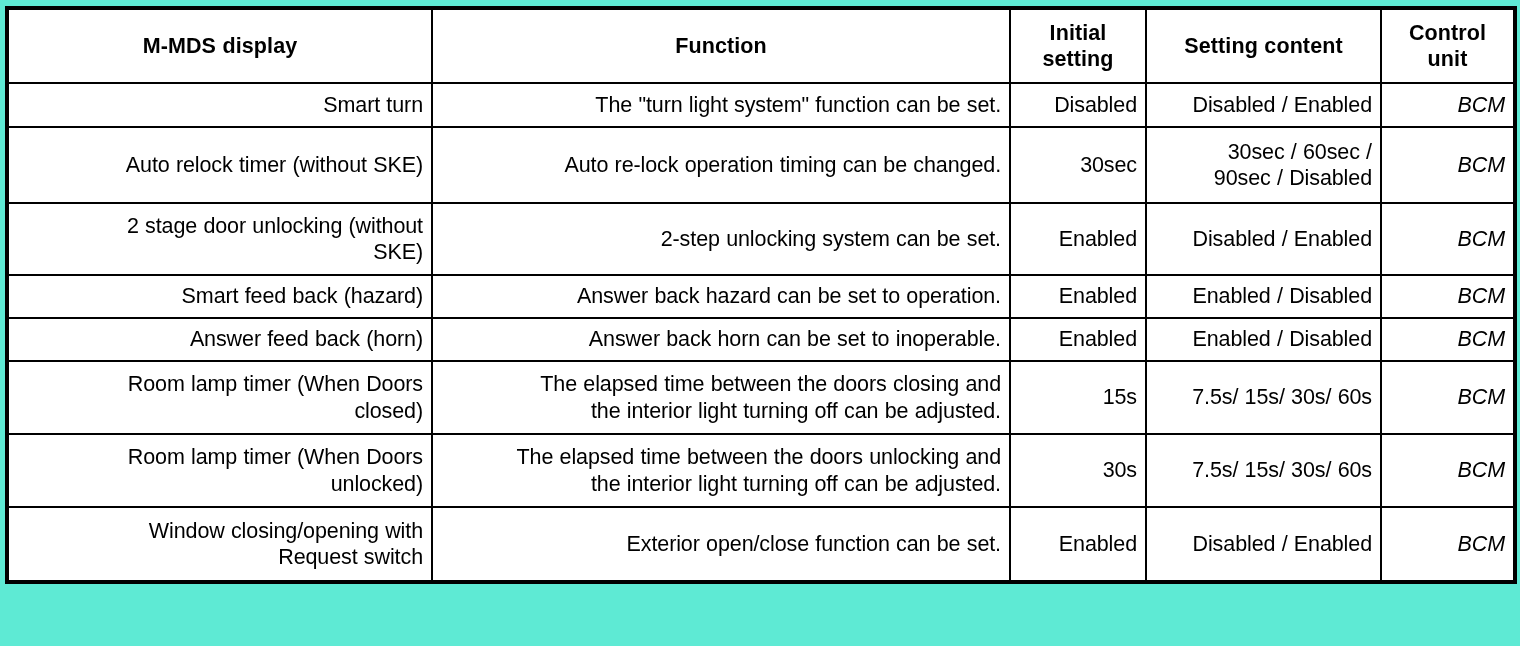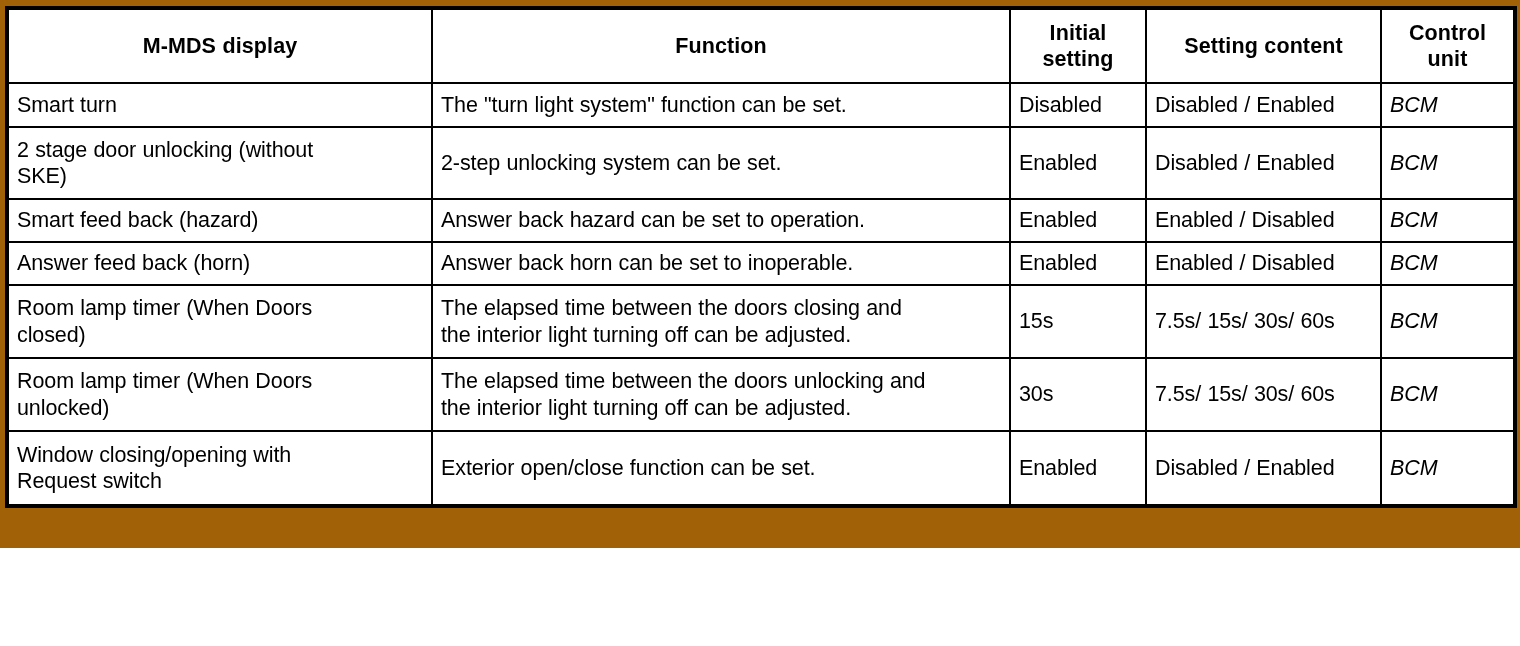--- a/index.html
+++ b/index.html
@@ -11,22 +11,22 @@
     width: 1520px;
     height: 646px;
     font-family: "Liberation Sans", sans-serif;
     color: #000000;
     overflow: hidden;
   }
 
   .page {
     position: relative;
     width: 1520px;
-    height: 548px;
-    background: #a16207;
+    height: 646px;
+    background: #5eead4;
     box-sizing: border-box;
   }
 
   table.spec-table {
     position: absolute;
     left: 5px;
     top: 6px;
     width: 1508px;
     border-collapse: collapse;
     table-layout: fixed;
@@ -34,21 +34,21 @@
     border: 4px solid #000000;
   }
 
   table.spec-table td,
   table.spec-table th {
     border: 2px solid #000000;
     padding: 0 8px;
     font-size: 21.5px;
     line-height: 1.22;
     vertical-align: middle;
-    text-align: left;
+    text-align: right;
     font-weight: normal;
     color: #000000;
     letter-spacing: -0.1px;
     word-spacing: 0.4px;
   }
 
   table.spec-table thead th {
     font-weight: bold;
     text-align: center;
     letter-spacing: 0.1px;
@@ -109,20 +109,28 @@
     <tbody>
 
       <tr class="r-1">
         <td class="col-display wrap-2">Smart turn</td>
         <td class="col-function wrap-2">The "turn light system" function can be set.</td>
         <td class="col-initial wrap-2">Disabled</td>
         <td class="col-setting wrap-2">Disabled / Enabled</td>
         <td class="col-control wrap-2">BCM</td>
       </tr>
 
+      <tr class="r-2">
+        <td class="col-display wrap-2">Auto relock timer (without SKE)</td>
+        <td class="col-function wrap-2">Auto re-lock operation timing can be changed.</td>
+        <td class="col-initial wrap-2">30sec</td>
+        <td class="col-setting wrap-2">30sec / 60sec /
+90sec / Disabled</td>
+        <td class="col-control wrap-2">BCM</td>
+      </tr>
 
       <tr class="r-3">
         <td class="col-display wrap-2">2 stage door unlocking (without
 SKE)</td>
         <td class="col-function wrap-2">2-step unlocking system can be set.</td>
         <td class="col-initial wrap-2">Enabled</td>
         <td class="col-setting wrap-2">Disabled / Enabled</td>
         <td class="col-control wrap-2">BCM</td>
       </tr>
 

